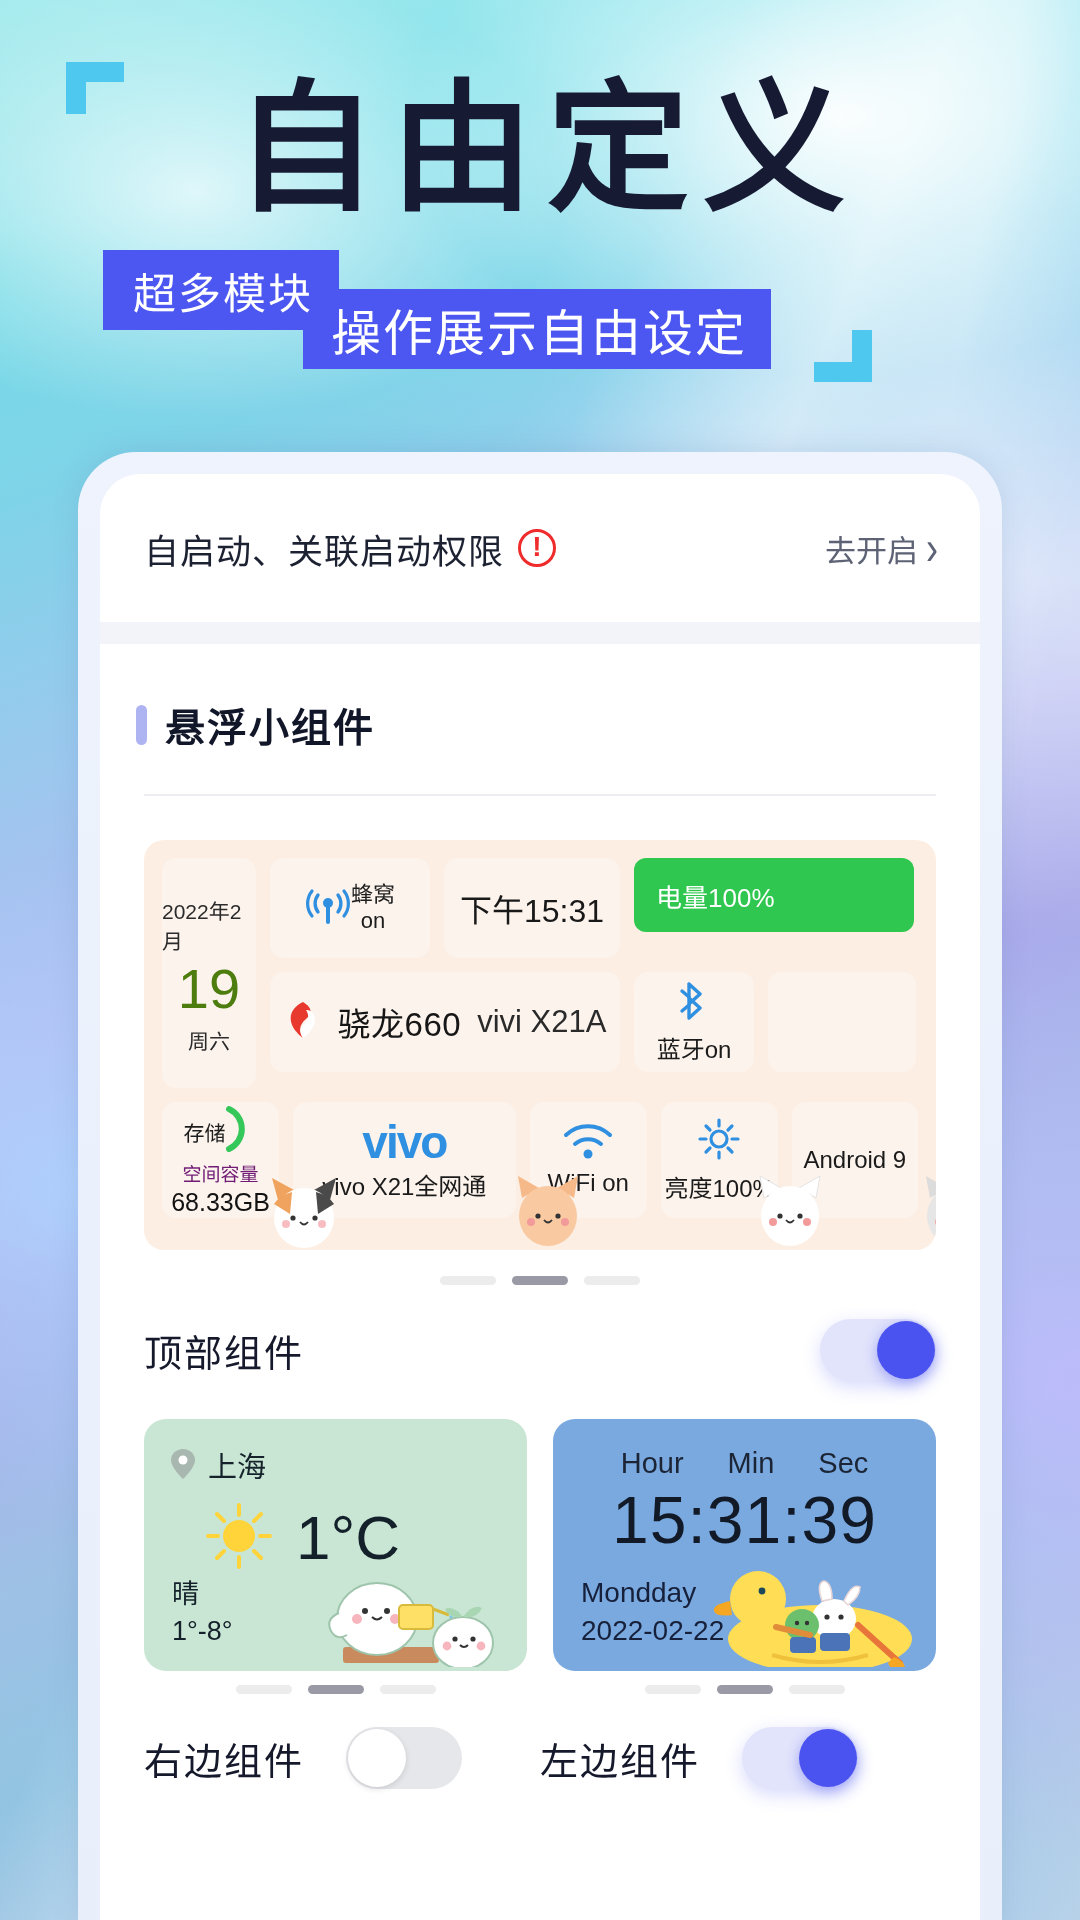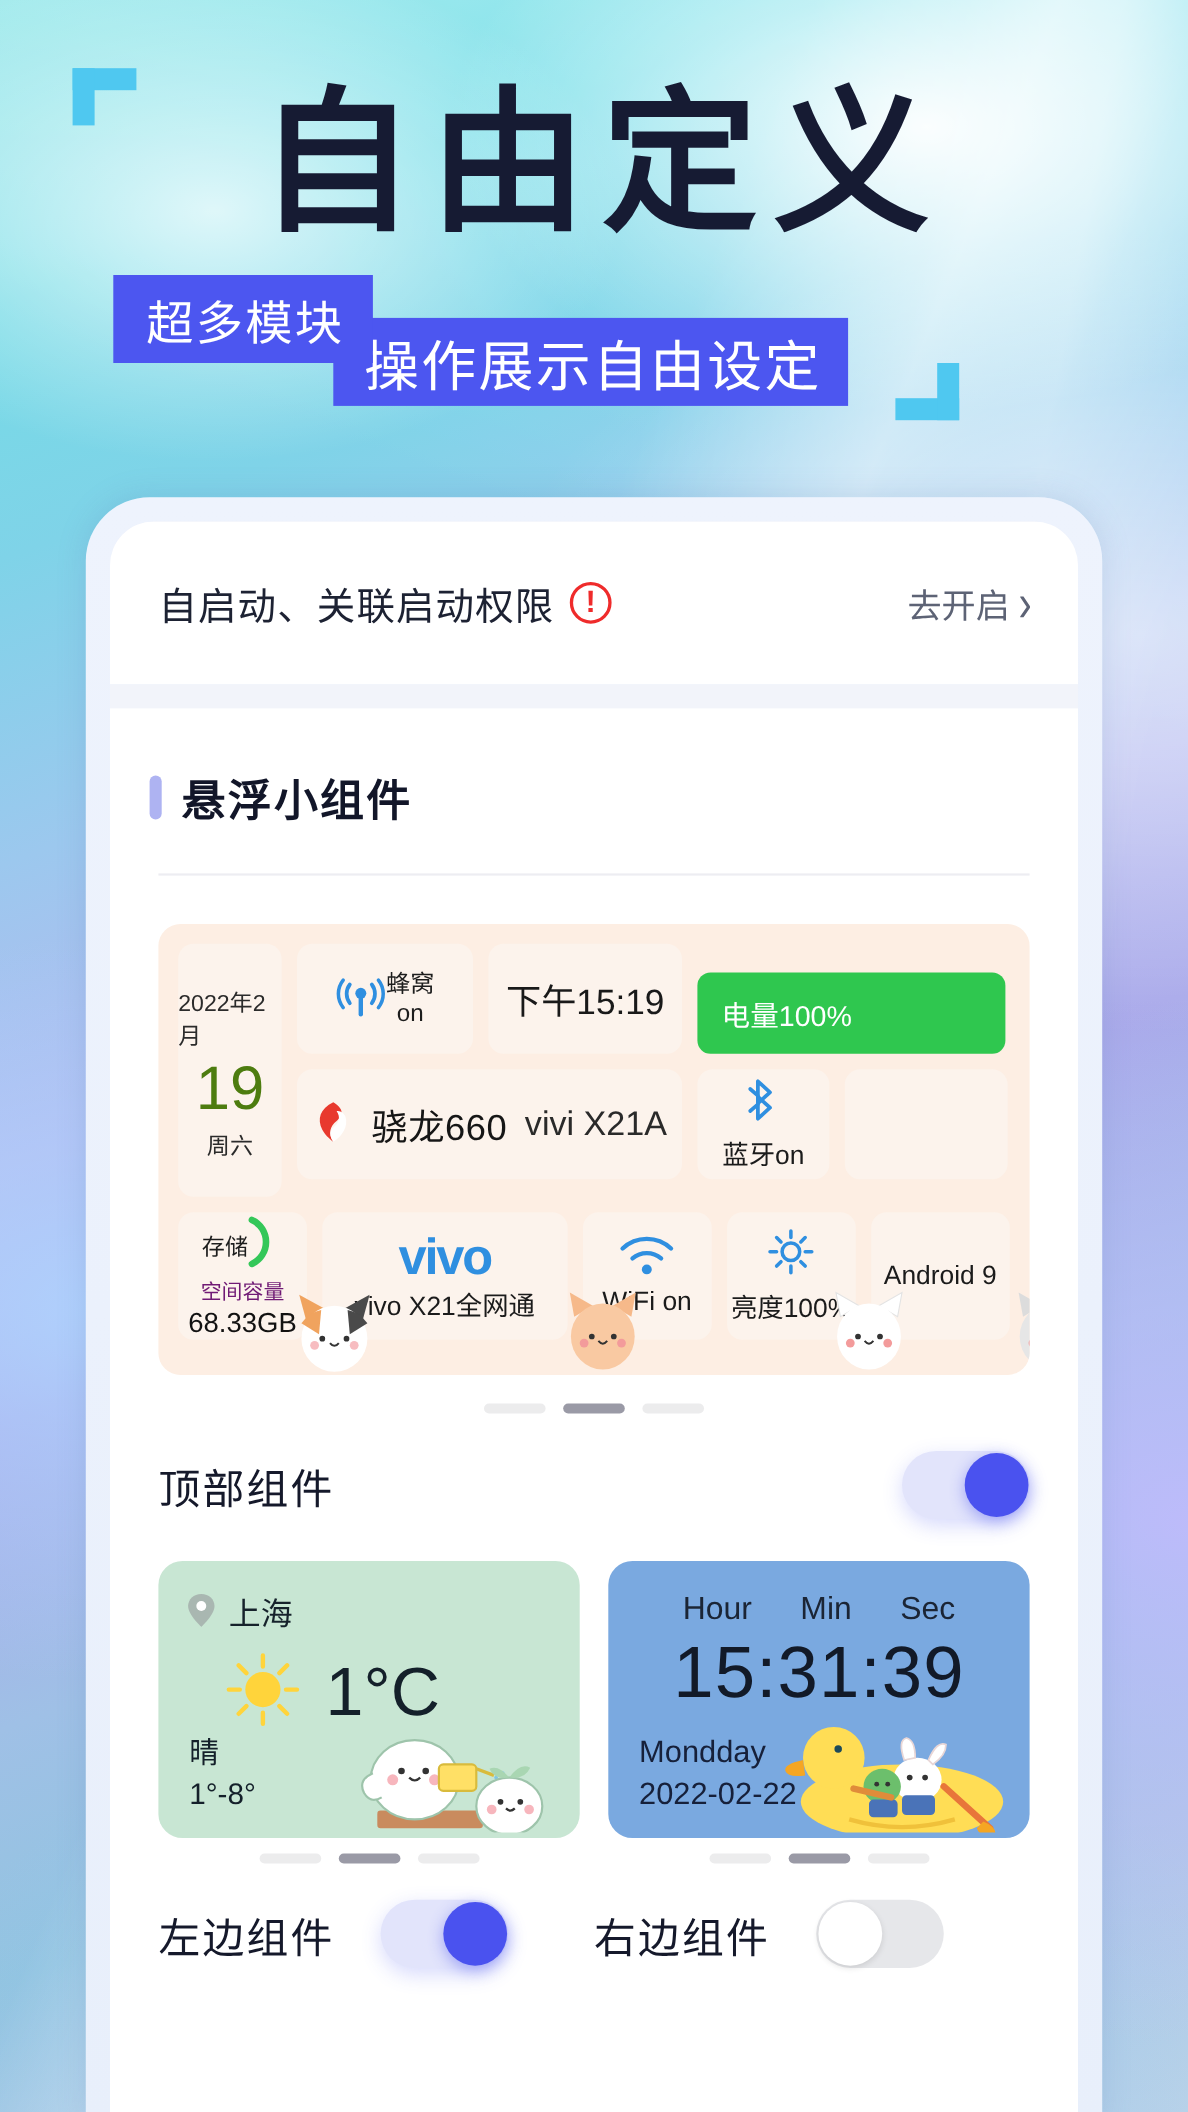--- a/index.html
+++ b/index.html
@@ -159,21 +159,21 @@
 
   .tile-cell{width:160px;height:100px;gap:0;}
   .cell-icon{width:46px;height:40px;position:relative;}
   .cell-label{font-size:22px;color:#1d1d1d;line-height:1.18;text-align:center;}
 
   .tile-time{width:176px;height:100px;}
   .time-txt{font-size:32px;color:#191919;}
 
   .tile-batt{
     width:284px;height:100px;background:transparent;
-    align-items:flex-end;justify-content:flex-start;
+    align-items:flex-start;justify-content:flex-start;
   }
   .batt-pill{
     width:280px;height:74px;border-radius:12px;background:#2fc74f;
     display:flex;align-items:center;padding-left:22px;box-sizing:border-box;
   }
   .batt-txt{font-size:26px;color:#ffffff;}
 
   .tile-soc{width:350px;height:100px;gap:16px;}
   .soc-name{font-size:33px;color:#161616;letter-spacing:.5px;}
   .soc-model{font-size:31px;color:#2a2a2a;}
@@ -319,21 +319,21 @@
                     <path d="M39 3 a20 20 0 0 1 0 25" stroke="#2f8fe0" stroke-width="3.2" fill="none" stroke-linecap="round"></path>
                   </svg>
                 </span>
                 <span class="cell-label">
                   <span>蜂窝</span><br>
                   <span>on</span>
                 </span>
               </div>
 
               <div class="tile tile-time">
-                <span class="time-txt">下午15:19</span>
+                <span class="time-txt">下午15:31</span>
               </div>
 
               <div class="tile tile-batt">
                 <div class="batt-pill">
                   <span class="batt-txt">电量100%</span>
                 </div>
               </div>
             </div>
 
             <div class="grid-row" style="margin:0;">
@@ -576,28 +576,28 @@
         </div>
         <div class="dots-half">
           <span class="dot"></span>
           <span class="dot active"></span>
           <span class="dot"></span>
         </div>
       </div>
 
       <div class="bottom-row">
         <div class="bcell">
+          <span class="toggle-label">右边组件</span>
+          <span class="switch off">
+            <span class="knob"></span>
+          </span>
+        </div>
+        <div class="bcell">
           <span class="toggle-label">左边组件</span>
           <span class="switch on">
             <span class="knob"></span>
           </span>
         </div>
-        <div class="bcell">
-          <span class="toggle-label">右边组件</span>
-          <span class="switch off">
-            <span class="knob"></span>
-          </span>
-        </div>
       </div>
 
     </div>
   </div>
 </div>
 
 </body></html>

